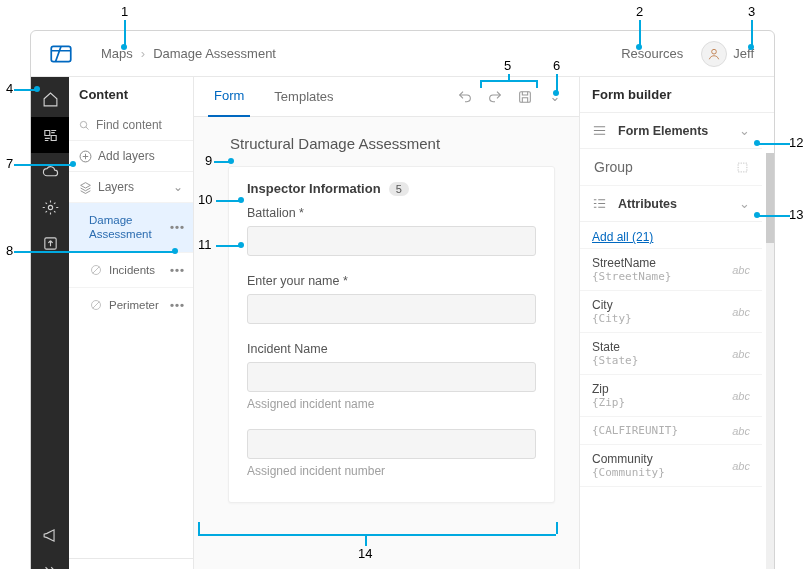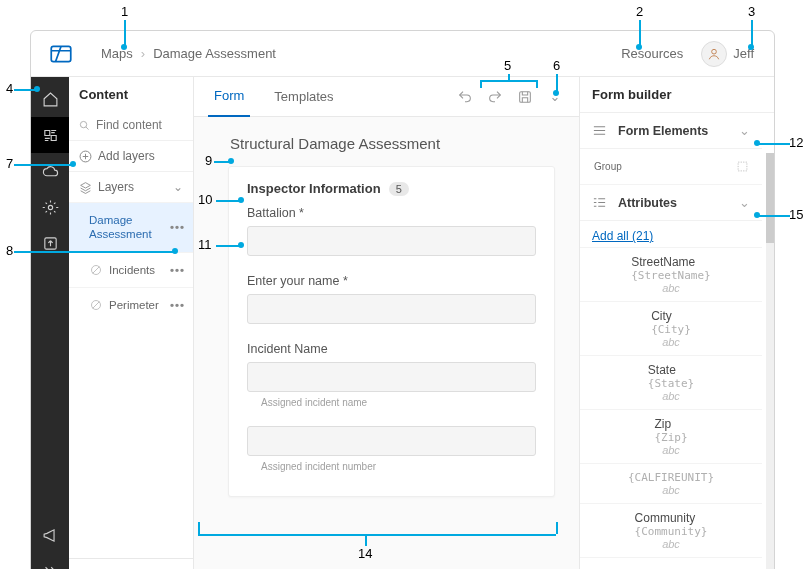--- a/index.html
+++ b/index.html
@@ -43,33 +43,33 @@
   .tbox-icons { margin-left:auto; display:flex; gap:10px; color:#9a9a9a;}
   .tbox-btn { width:20px; height:20px; display:flex; align-items:center; justify-content:center; cursor:pointer;}
   .canvas-hdr { padding:18px 20px 8px 36px; color:#555; font-size:15px;}
   .canvas-scroll { flex:1; overflow-y:auto; padding:0 18px 12px 28px;}
   .group-card { background:#fff; border:1px solid #eee; border-radius:3px; padding:14px 18px 6px 18px; margin:6px 6px 14px 6px; box-shadow:0 1px 2px rgba(0,0,0,.03);}
   .group-title-row { display:flex; align-items:center; gap:8px; font-weight:600; color:#3d3d3d; margin-bottom:10px;}
   .count-badge { background:#e8e8e8; color:#555; font-size:11px; border-radius:10px; padding:1px 7px; font-weight:500;}
   .field-block { margin:10px 0 18px 0;}
   .field-label { font-size:12.5px; color:#555; margin:3px 0 6px 0;}
   .text-input { width:100%; height:30px; border:1px solid #ddd; background:#f5f5f5; border-radius:3px;}
-  .hint { font-size:10px; color:#a0a0a0; margin-top:5px;margin-left:14px;}
+  .hint { font-size:12px; color:#a0a0a0; margin-top:5px;}
   
   .builder { width:195px; border-left:1px solid #e8e8e8; background:#fff; display:flex; flex-direction:column; position:relative;}
   .builder-head { padding:10px 12px; font-weight:600; color:#2b2b2b; border-bottom:1px solid #eee;}
   .sect-row { display:flex; align-items:center; padding:10px 12px; border-bottom:1px solid #f1f1f1;}
   .sect-row .ic { width:18px; margin-right:8px;color:#888;}
   .sect-row .lbl { flex:1; font-weight:600; color:#3d3d3d; font-size:12.5px;}
   .sect-row .chev { color:#aaa;}
-  .group-list-row { display:flex; align-items:center; padding:10px 12px 10px 14px; color:#6a6a6a; font-size:10px; border-bottom:1px solid #f3f3f3;}
+  .group-list-row { display:flex; align-items:center; padding:10px 12px 10px 14px; color:#6a6a6a; font-size:14px; border-bottom:1px solid #f3f3f3;}
   .group-list-row .lbl { flex:1;}
   .addall { color:#0068c0; font-size:12px; padding:8px 12px 4px 12px; text-decoration:underline; cursor:pointer;}
   .attr-search { display:flex; align-items:center; gap:6px; padding:6px 12px 8px 12px; color:#9a9a9a; font-size:12px;}
-  .attr-item { display:flex; align-items:center; padding:7px 12px; border-top:1px solid #f3f3f3;flex-direction:column;}
+  .attr-item { display:flex; align-items:center; padding:7px 12px; border-top:1px solid #f3f3f3;}
   .attr-item .col { flex:1;}
   .attr-item .nm { font-size:12px; color:#4a4a4a;}
   .attr-item .ph { font-size:11px; color:#b0b0b0; font-family:Consolas,monospace;}
   .attr-item .typ { font-size:11px; color:#bbb; font-style:italic;}
   .vsb { position:absolute; right:0; top:40px; bottom:0; width:8px; background:linear-gradient(#ccc, #ccc) no-repeat; background-size:8px 90px; background-position:0 0; background-color:#f0f0f0;}
   
   .callout, .callout-label { position:absolute; font-size:13px; color:#000;}
   .callout-label { font-weight:400;}
   .dot { width:6px; height:6px; background:#00a9e0; border-radius:50%; position:absolute;}
   .line { position:absolute; background:#00a9e0;}
@@ -389,21 +389,21 @@
 <div class="dot" style="left:238px; top:197px;"></div>
 
 <span class="callout-label" style="left:198px; top:237px;">11</span>
 <div class="line lineH" style="left:216px; top:245px; width:24px;"></div>
 <div class="dot" style="left:238px; top:242px;"></div>
 
 <span class="callout-label" style="left:789px; top:135px;">12</span>
 <div class="line lineH" style="left:758px; top:143px; width:32px;"></div>
 <div class="dot" style="left:754px; top:140px;"></div>
 
-<span class="callout-label" style="left:789px; top:207px;">15</span>
+<span class="callout-label" style="left:789px; top:207px;">13</span>
 <div class="line lineH" style="left:758px; top:215px; width:32px;"></div>
 <div class="dot" style="left:754px; top:212px;"></div>
 
 <span class="callout-label" style="left:358px; top:546px;">14</span>
 <div class="line lineV" style="left:365px; top:534px; height:12px;"></div>
 <div class="line lineH" style="left:198px; top:534px; width:358px;"></div>
 <div class="line lineV" style="left:198px; top:522px; height:12px;"></div>
 <div class="line lineV" style="left:556px; top:522px; height:12px;"></div>
 
 </body></html>

